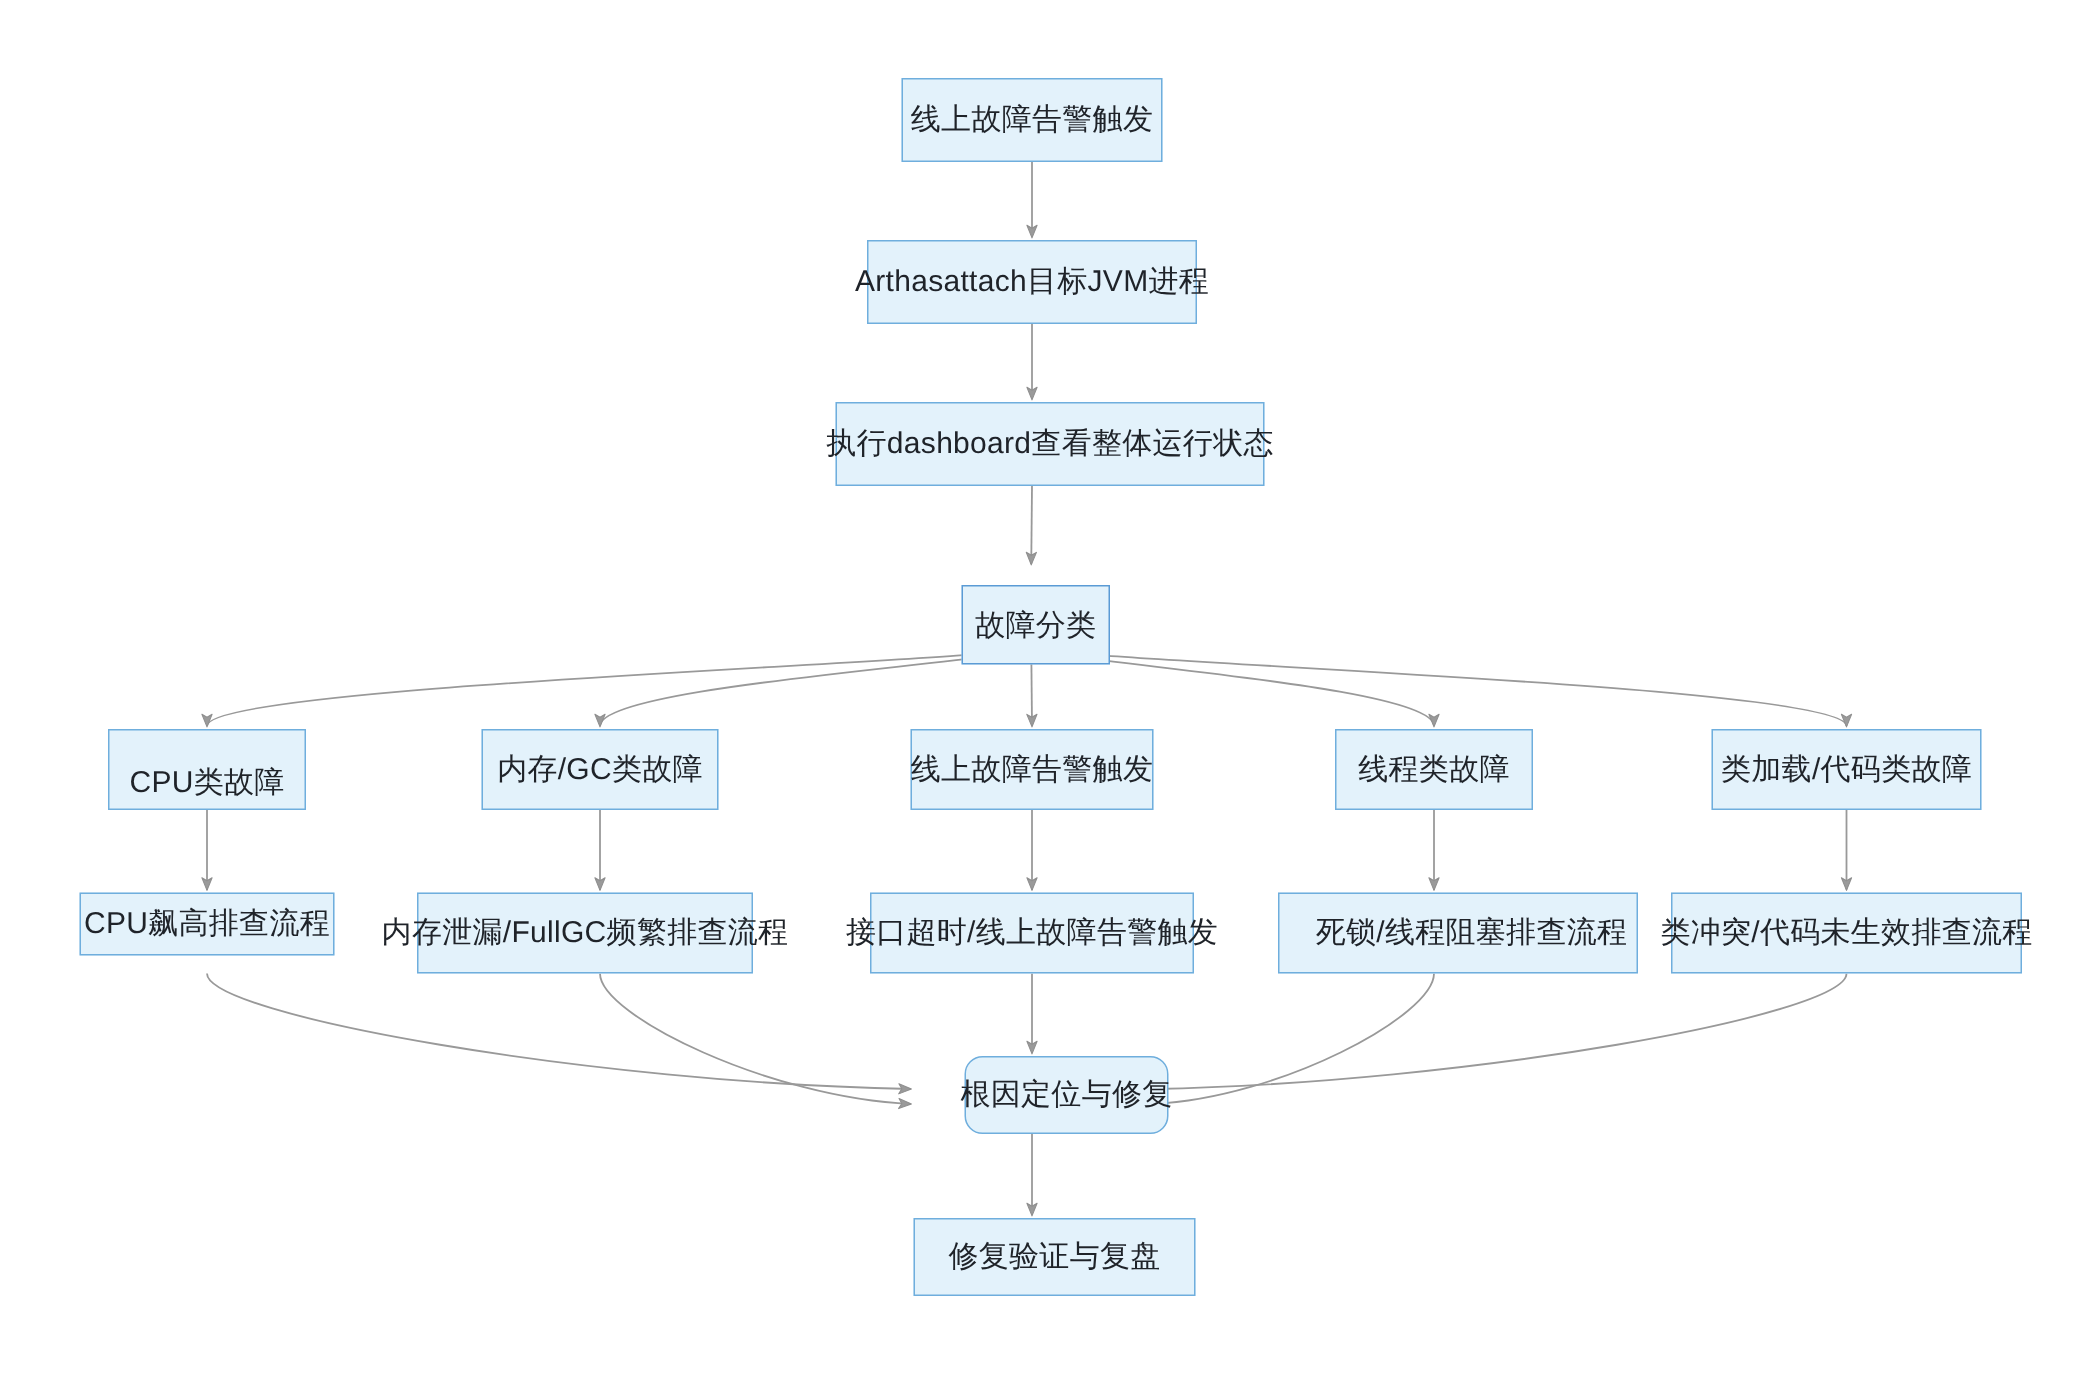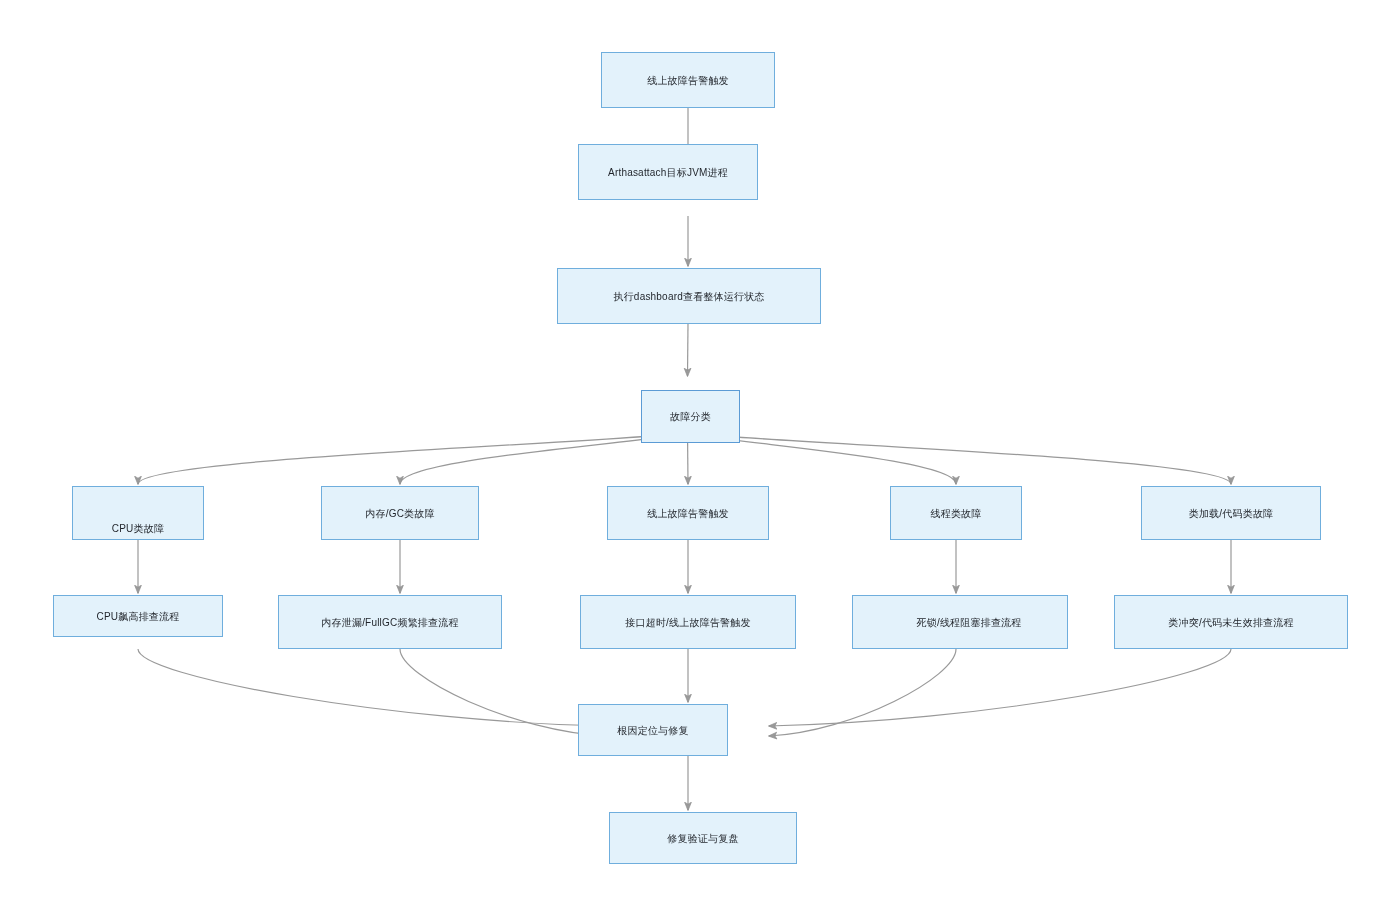--- a/index.html
+++ b/index.html
@@ -29,21 +29,21 @@
   }
   .node {
     position: absolute;
     display: flex;
     align-items: center;
     justify-content: center;
     text-align: center;
     background: #e3f2fb;
     border: 1px solid #6faedd;
     color: #1f2329;
-    font-size: 10px;
+    font-size: 20px;
     line-height: 1.3;
     letter-spacing: 0.2px;
     padding: 4px 10px;
     white-space: nowrap;
     z-index: 2;
   }
   .node.emphasis {
     border-color: #5b9bd5;
     border-width: 1.5px;
   }
@@ -81,24 +81,24 @@
         <path d="M 956 649 C 956 677, 853.15 732, 769 736" fill="none" stroke="#999999" stroke-width="1.2" marker-end="url(#arrowhead)"></path>
         <path d="M 1231 649 C 1231 677, 976.9 722, 769 726" fill="none" stroke="#999999" stroke-width="1.2" marker-end="url(#arrowhead)"></path>
         <path d="M 688 756 L 688 810" fill="none" stroke="#999999" stroke-width="1.2" marker-end="url(#arrowhead)"></path>
       </g>
   </svg>
 
   <div id="nodes">
       <div class="node" style="left: 601px; top: 52px; width: 174px; height: 56px;">
         <span class="node-label">线上故障告警触发</span>
       </div>
-      <div class="node" style="left: 578px; top: 144px; width: 180px; height: 56px;">
+      <div class="node" style="left: 578px; top: 160px; width: 220px; height: 56px;">
         <span class="node-label">Arthasattach目标JVM进程</span>
       </div>
-      <div class="node" style="left: 557px; top: 268px; width: 264px; height: 56px;">
+      <div class="node" style="left: 557px; top: 268px; width: 286px; height: 56px;">
         <span class="node-label">执行dashboard查看整体运行状态</span>
       </div>
       <div class="node emphasis" style="left: 641px; top: 378px; width: 99px; height: 53px; margin-top: 12px;">
         <span class="node-label">故障分类</span>
       </div>
       <div class="node" style="left: 72px; top: 486px; width: 132px; height: 54px; align-items: flex-end;">
         <span class="node-label">CPU类故障</span>
       </div>
       <div class="node" style="left: 321px; top: 486px; width: 158px; height: 54px;">
         <span class="node-label">内存/GC类故障</span>
@@ -114,26 +114,26 @@
       </div>
       <div class="node" style="left: 53px; top: 595px; width: 170px; height: 42px;">
         <span class="node-label">CPU飙高排查流程</span>
       </div>
       <div class="node" style="left: 278px; top: 595px; width: 224px; height: 54px;">
         <span class="node-label">内存泄漏/FullGC频繁排查流程</span>
       </div>
       <div class="node" style="left: 580px; top: 595px; width: 216px; height: 54px;">
         <span class="node-label">接口超时/线上故障告警触发</span>
       </div>
-      <div class="node" style="left: 852px; top: 595px; width: 216px; height: 54px; padding-left: 28px;">
+      <div class="node" style="left: 852px; top: 595px; width: 240px; height: 54px; padding-left: 28px;">
         <span class="node-label">死锁/线程阻塞排查流程</span>
       </div>
       <div class="node" style="left: 1114px; top: 595px; width: 234px; height: 54px;">
         <span class="node-label">类冲突/代码未生效排查流程</span>
       </div>
-      <div class="node" style="left: 578px; top: 704px; width: 150px; height: 52px;">
+      <div class="node" style="left: 643px; top: 704px; width: 136px; height: 52px; border-radius: 12px;">
         <span class="node-label">根因定位与修复</span>
       </div>
       <div class="node" style="left: 609px; top: 812px; width: 188px; height: 52px;">
         <span class="node-label">修复验证与复盘</span>
       </div>
     </div>
 </div>
 
 </body></html>

